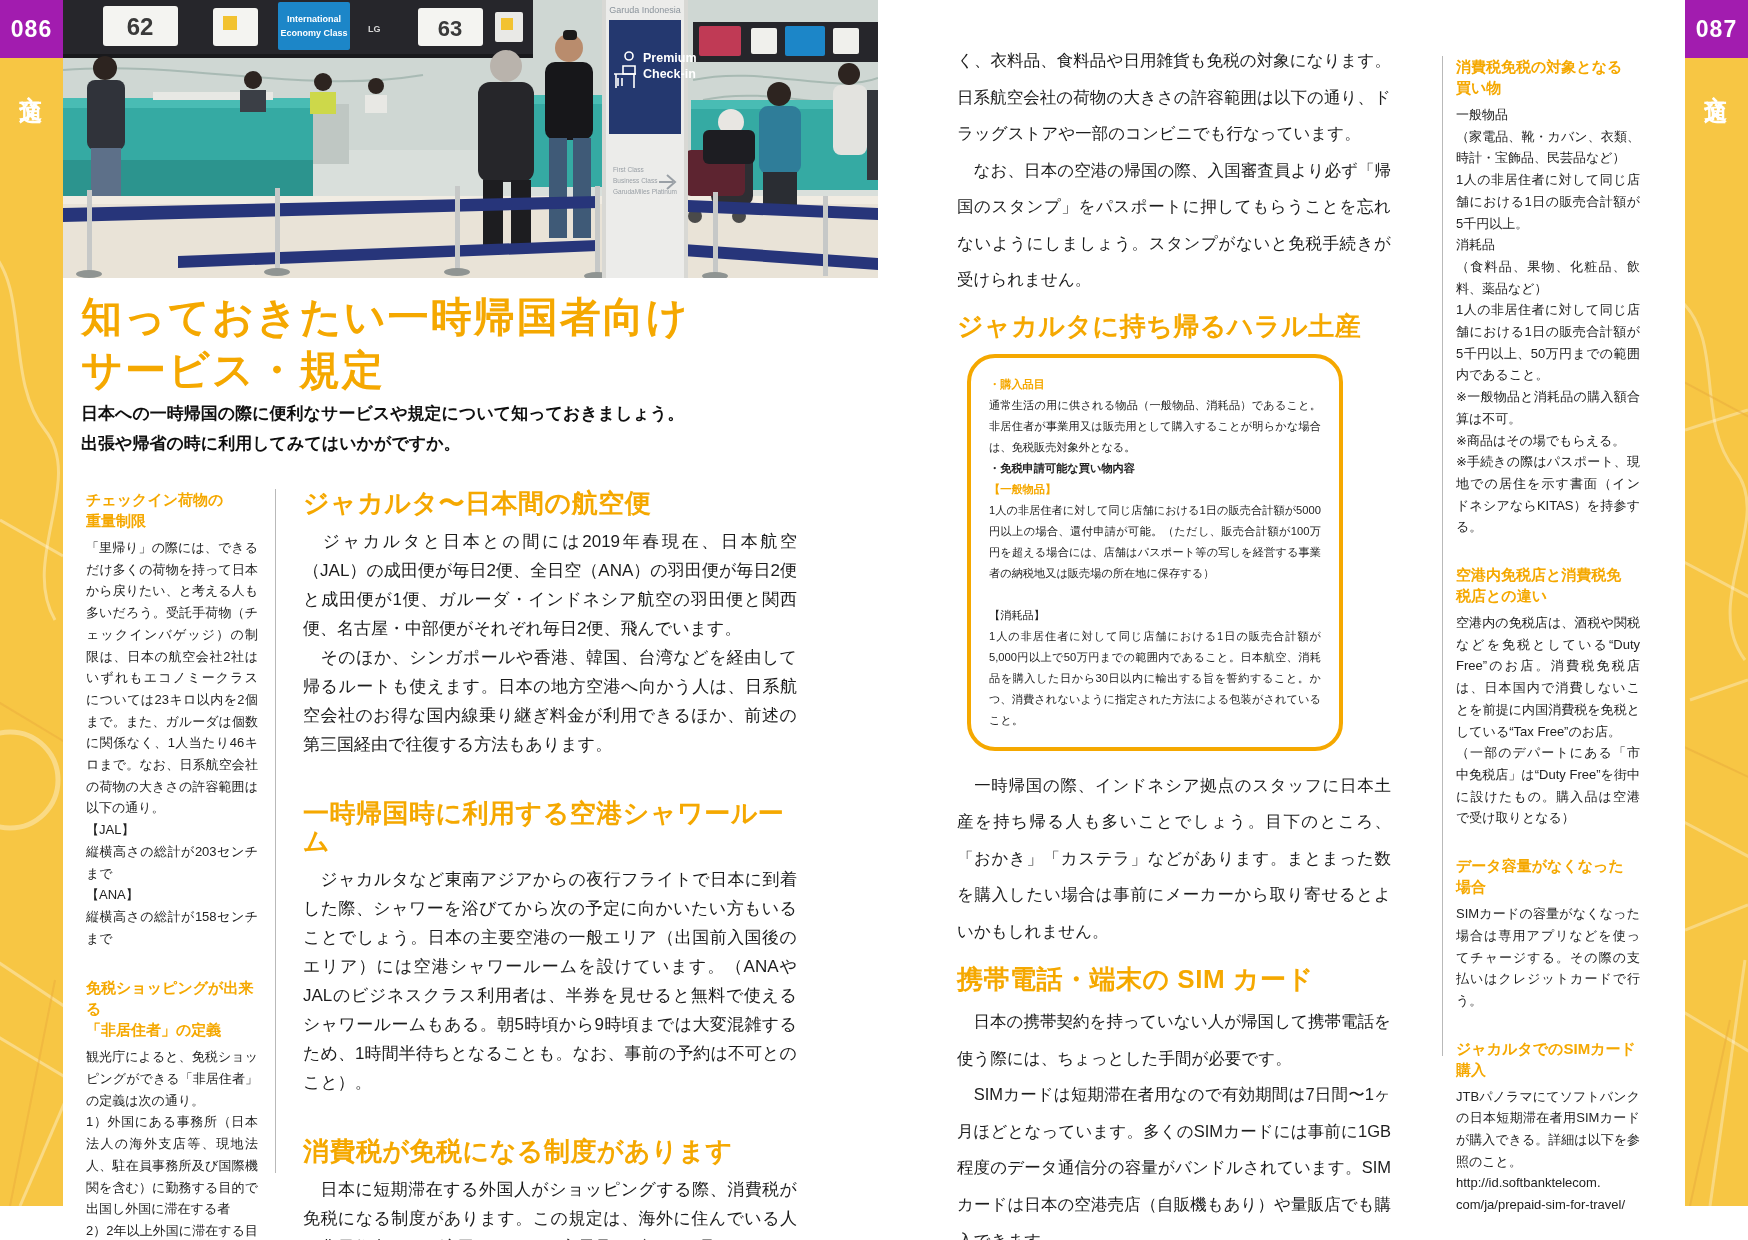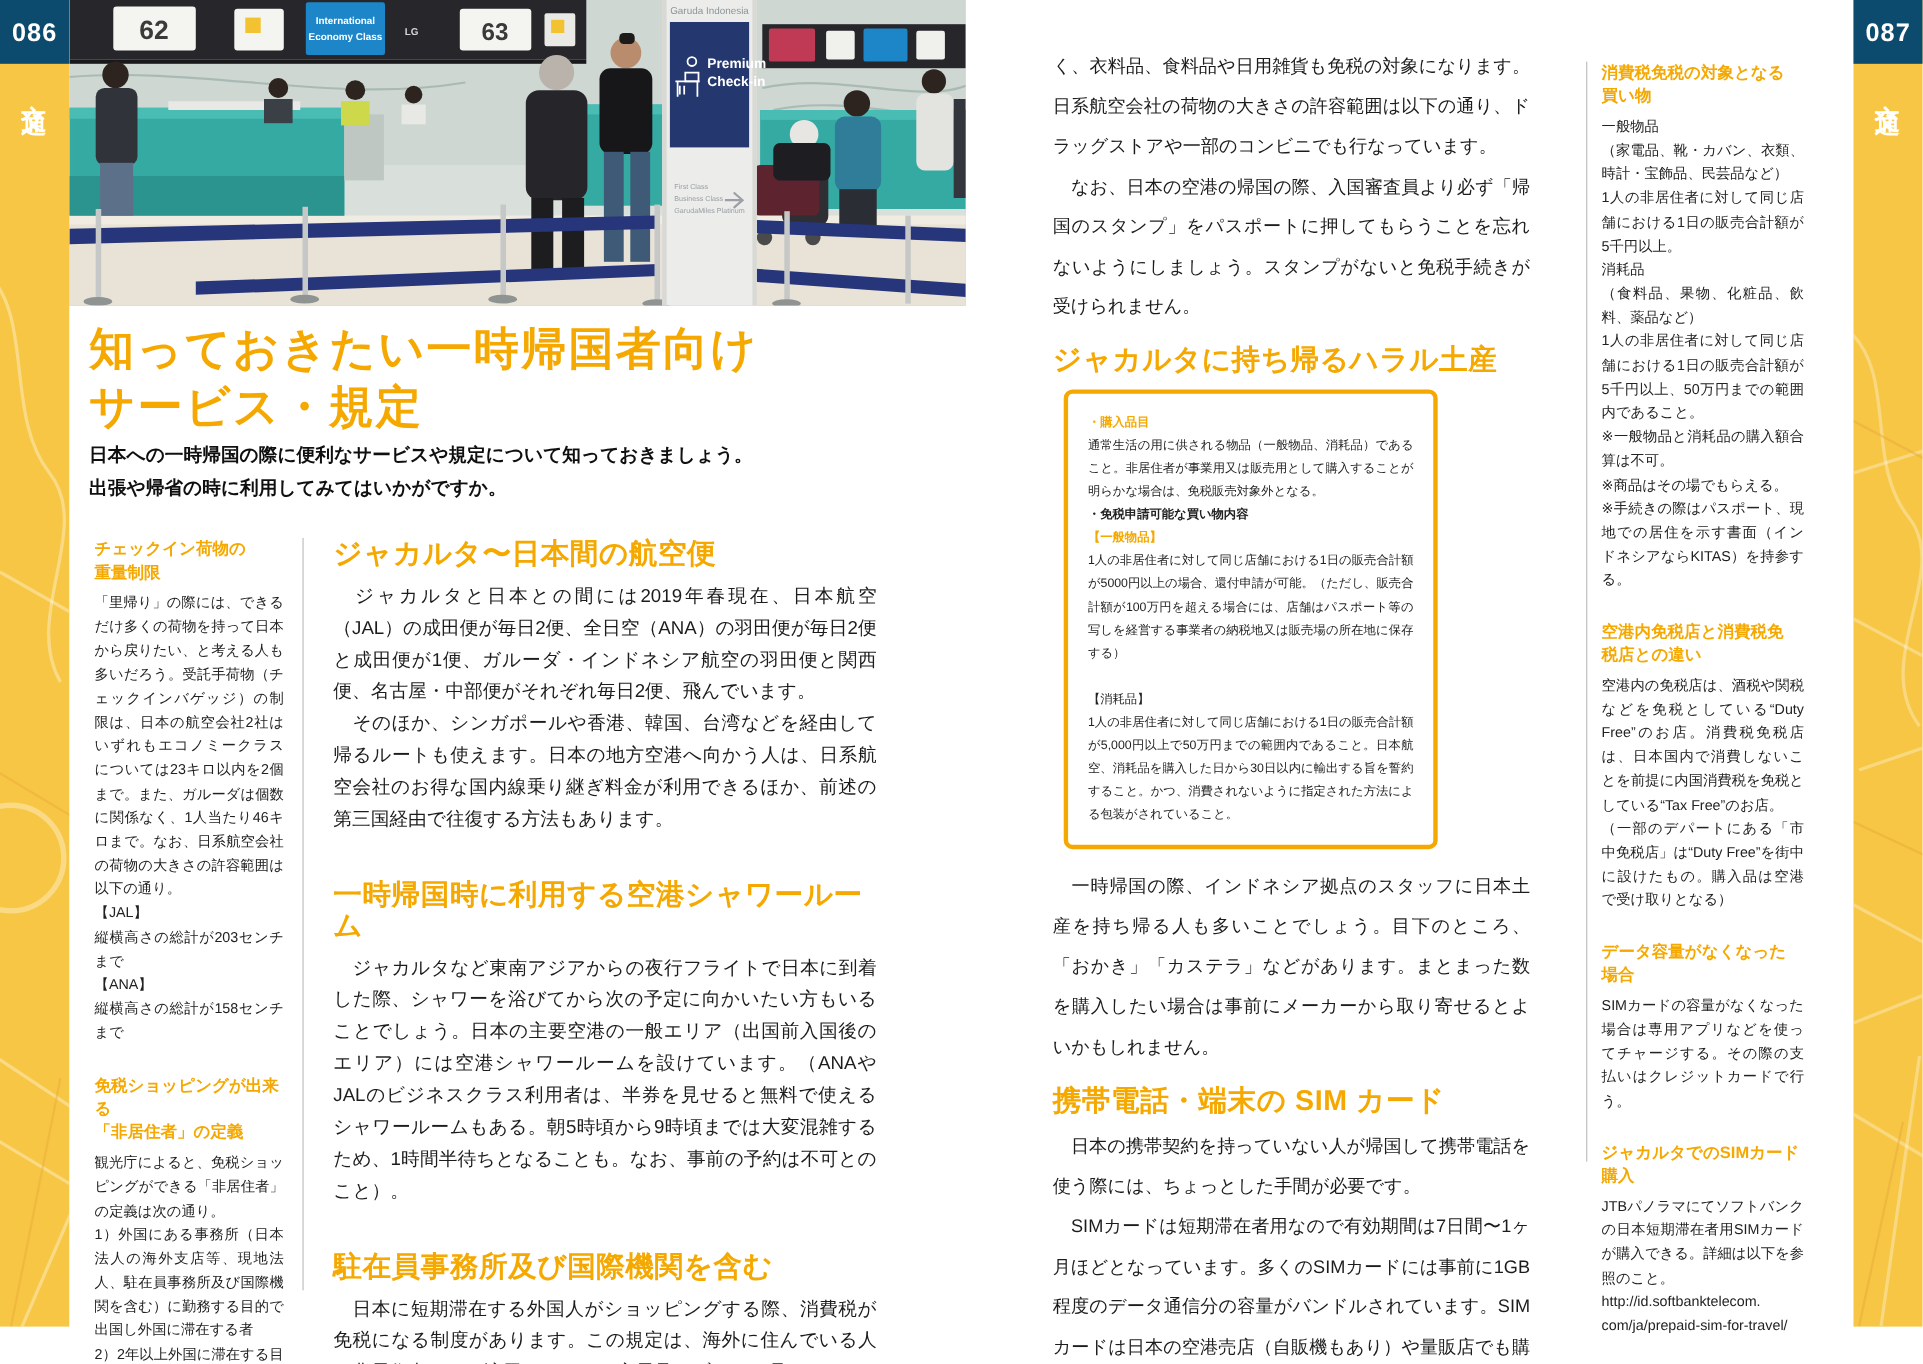--- a/index.html
+++ b/index.html
@@ -5,21 +5,21 @@
   * { margin:0; padding:0; box-sizing:border-box; }
   html,body { background:#ffffff; }
   body { font-family:"Liberation Sans","DejaVu Sans",sans-serif; }
   .page { position:relative; width:1748px; height:1240px; background:#fff; overflow:hidden; }
 
   
   .edge { position:absolute; top:0; width:63px; height:1206px; background:#F7C644; overflow:hidden; }
   .edge.left  { left:0; }
   .edge.right { left:1685px; }
   .map-pattern { position:absolute; left:0; top:0; width:63px; height:1206px; }
-  .pagenum { position:absolute; top:0; width:63px; height:58px; background:#0c4a6e; color:#fff;
+  .pagenum { position:absolute; top:0; width:63px; height:58px; background:#a21caf; color:#fff;
              display:flex; align-items:center; justify-content:center;
              font-size:23px; font-weight:700; letter-spacing:1px; z-index:5; }
   .pagenum.left  { left:0; }
   .pagenum.right { left:1685px; }
   .side-label { position:absolute; top:76px; left:50%; transform:translateX(-50%);
                 writing-mode:vertical-rl; text-orientation:upright;
                 color:#fff; font-size:23px; font-weight:700; letter-spacing:6px; }
 
   
   .photo { position:absolute; left:63px; top:0; width:815px; height:278px; background:#cfd7d3; overflow:hidden; }
@@ -42,22 +42,22 @@
   .colA section + section { margin-top:28px; }
   .colD section + section { margin-top:26px; }
   .colB section + section { margin-top:40px; }
   .colB p + p, .colC p + p { margin-top:0; }
 
   .vdiv { position:absolute; width:1px; background:#b9b9b9; }
   .vdiv.left  { left:275px;  top:489px; height:684px; }
   .vdiv.right { left:1442px; top:56px;  height:1000px; }
 
   
-  .halal-box { border:4px solid #F5A800; border-radius:8px; padding:16px 18px;
-               width:340px; margin:14px 0 16px 10px;
+  .halal-box { border:4px solid #F5A800; border-radius:28px; padding:16px 18px;
+               width:376px; margin:14px 0 16px 10px;
                font-size:11.2px; line-height:21px; color:#222; text-align:justify; }
   .halal-box .bt { color:#F5A800; font-weight:700; }
   .halal-box .sp { margin-top:21px; }
   .colC .h1 { margin-top:14px; }
   .colC .h2 { margin-top:16px; }
   .url { word-break:break-all; }
 </style>
 </head>
 <body>
 
@@ -280,21 +280,21 @@
     <section>
       <h2 class="bh">ジャカルタ〜日本間の航空便</h2>
       <p>　ジャカルタと日本との間には2019年春現在、日本航空（JAL）の成田便が毎日2便、全日空（ANA）の羽田便が毎日2便と成田便が1便、ガルーダ・インドネシア航空の羽田便と関西便、名古屋・中部便がそれぞれ毎日2便、飛んでいます。</p>
       <p>　そのほか、シンガポールや香港、韓国、台湾などを経由して帰るルートも使えます。日本の地方空港へ向かう人は、日系航空会社のお得な国内線乗り継ぎ料金が利用できるほか、前述の第三国経由で往復する方法もあります。</p>
     </section>
     <section>
       <h2 class="bh">一時帰国時に利用する空港シャワールーム</h2>
       <p>　ジャカルタなど東南アジアからの夜行フライトで日本に到着した際、シャワーを浴びてから次の予定に向かいたい方もいることでしょう。日本の主要空港の一般エリア（出国前入国後のエリア）には空港シャワールームを設けています。（ANAやJALのビジネスクラス利用者は、半券を見せると無料で使えるシャワールームもある。朝5時頃から9時頃までは大変混雑するため、1時間半待ちとなることも。なお、事前の予約は不可とのこと）。</p>
     </section>
     <section>
-      <h2 class="bh">駐在員事務所及び国際機関を含む</h2>
+      <h2 class="bh">消費税が免税になる制度があります</h2>
       <p>　日本に短期滞在する外国人がショッピングする際、消費税が免税になる制度があります。この規定は、海外に住んでいる人（非居住者）にも適用されます。家電品やブランド品だけでな</p>
     </section>
   </div>
 
   <div class="colC">
     <p>く、衣料品、食料品や日用雑貨も免税の対象になります。日系航空会社の荷物の大きさの許容範囲は以下の通り、ドラッグストアや一部のコンビニでも行なっています。</p>
     <p>　なお、日本の空港の帰国の際、入国審査員より必ず「帰国のスタンプ」をパスポートに押してもらうことを忘れないようにしましょう。スタンプがないと免税手続きが受けられません。</p>
     <h2 class="bh h1">ジャカルタに持ち帰るハラル土産</h2>
     <div class="halal-box">
       <p class="bt">・購入品目</p>

